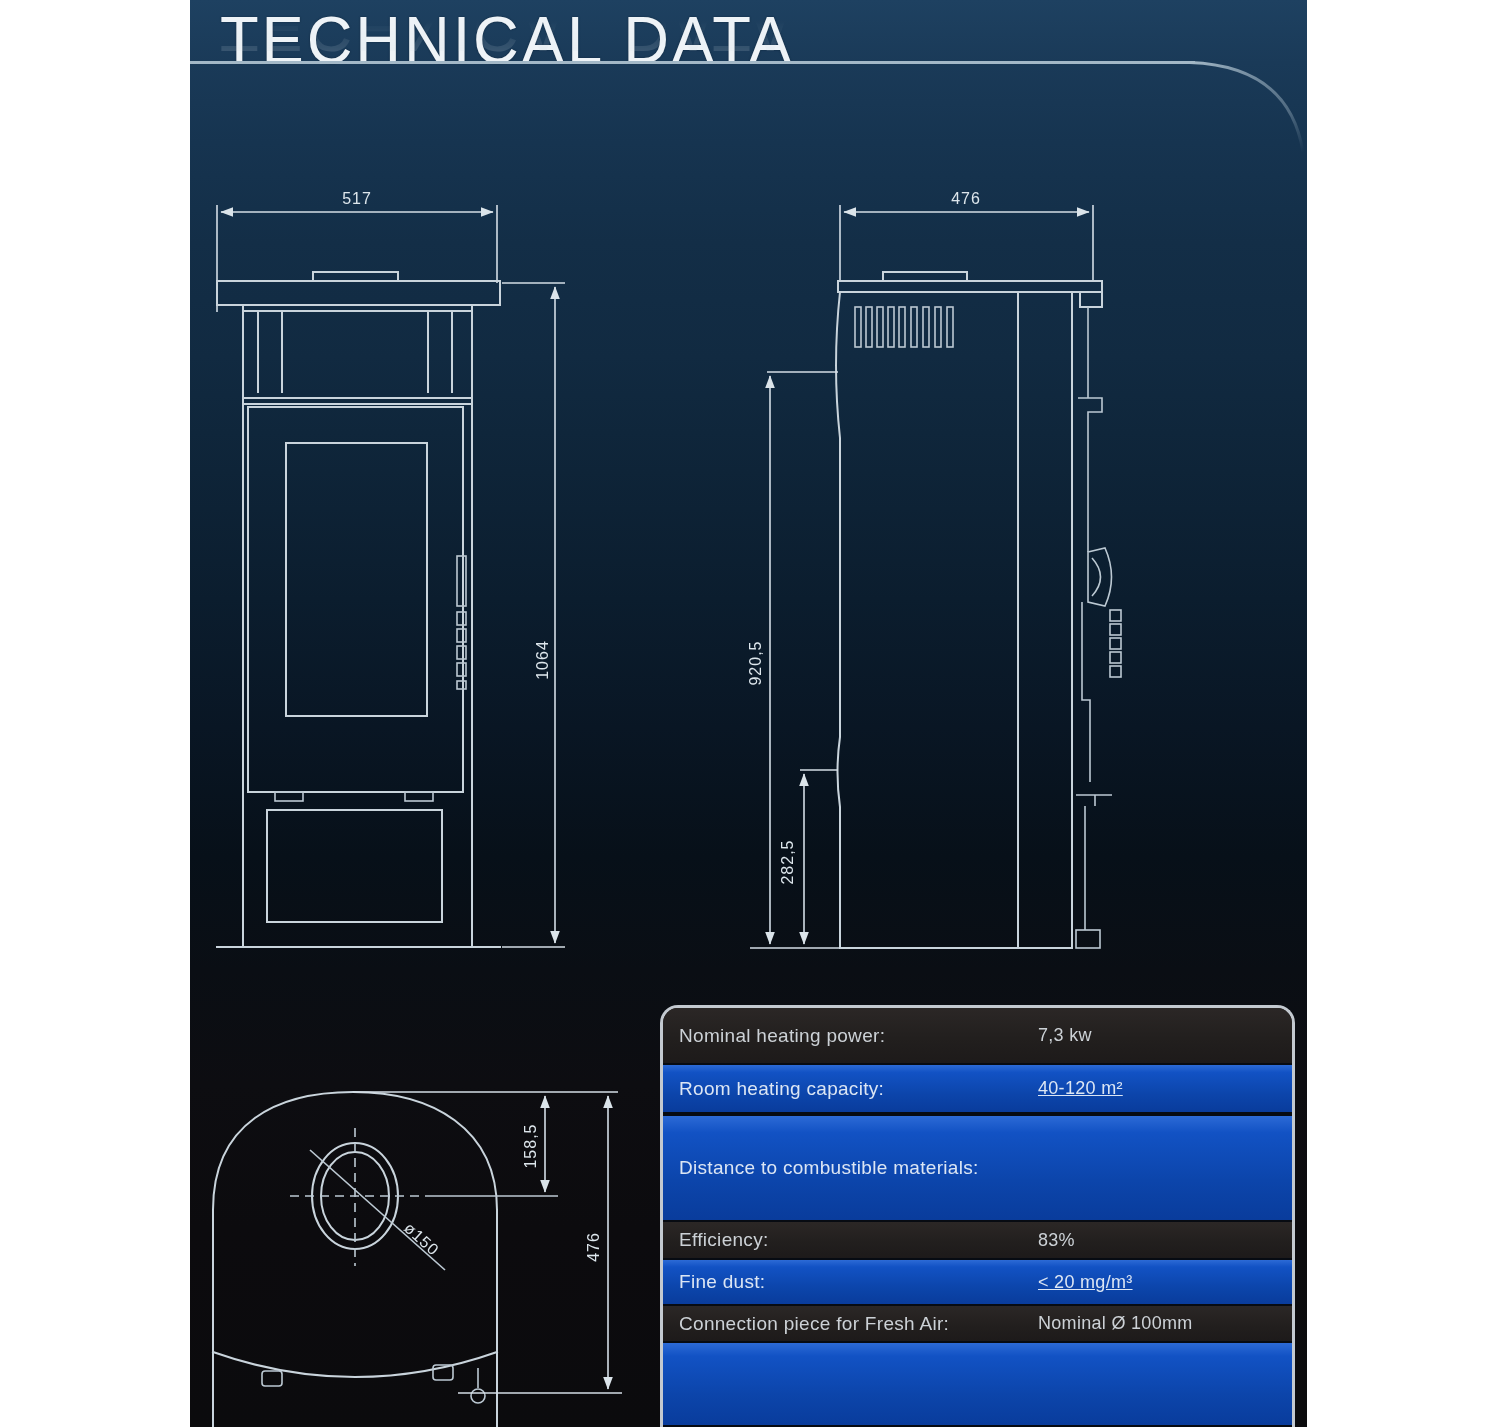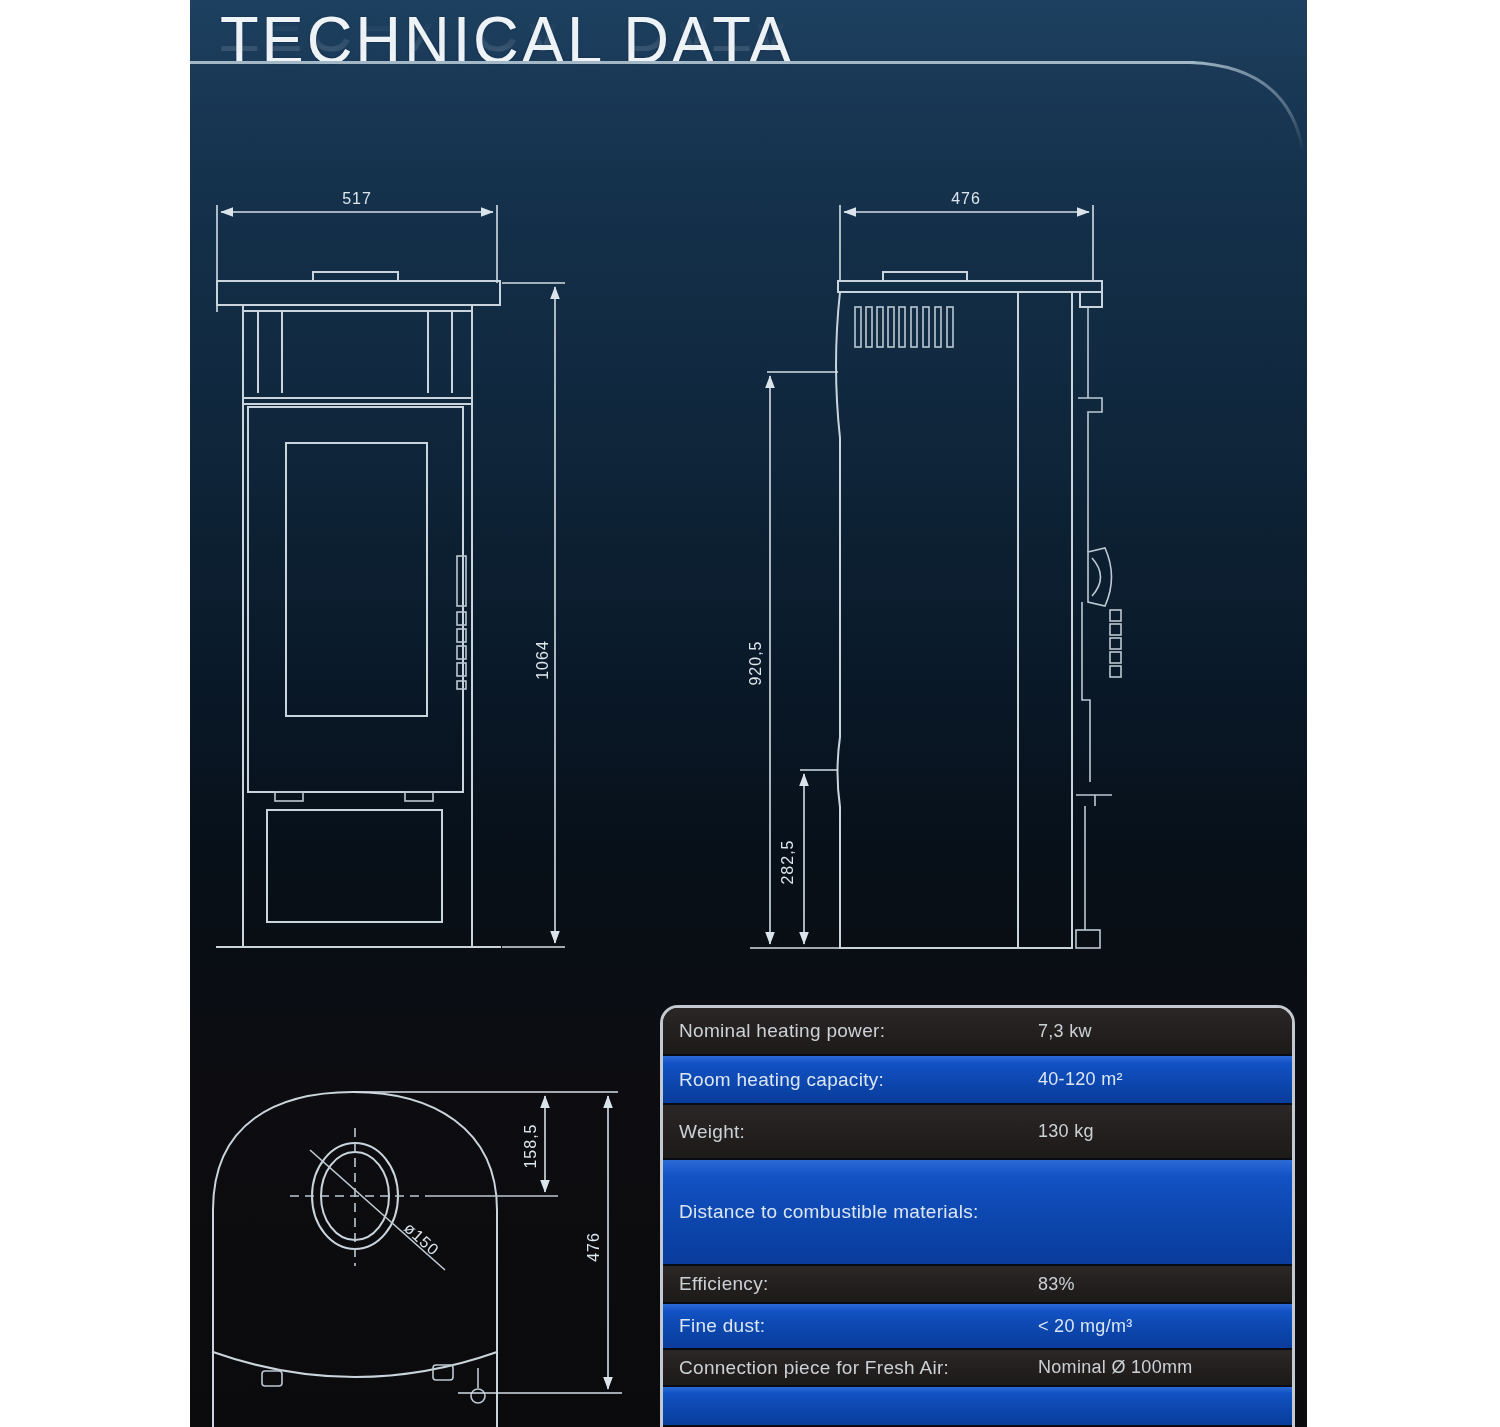--- a/index.html
+++ b/index.html
@@ -32,21 +32,21 @@
     border-radius:18px 18px 0 0;overflow:hidden;background:#151313;
     display:flex;flex-direction:column;}
   .trow{display:flex;align-items:center;box-sizing:border-box;flex:0 0 auto;}
   .trow.dark{background:linear-gradient(180deg,#2b2726 0%,#221f1e 55%,#1d1a1a 100%);}
   .trow.blue{background:linear-gradient(180deg,#2c6ad6 0%,#1252c4 16%,#0c45ab 62%,#093c9c 100%);
     border-top:2px solid #070b12;border-bottom:2px solid #070b12;}
   .trow.fill{flex:1 1 auto;}
   .tlabel{flex:0 0 359px;padding-left:16px;font-size:19px;color:#ccd1d6;letter-spacing:.3px;}
   .trow.blue .tlabel{color:#dce6f4;}
   .tval{flex:1;font-size:18px;color:#ccd1d6;letter-spacing:.3px;line-height:27px;}
-  .trow.blue .tval{color:#dce6f4;}
+  .trow.blue .tval{color:#dce6f4;text-decoration:underline;}
 </style>
 </head>
 <body>
 
 <div class="stage">
   <div class="content">
 
     <div class="title">TECHNICAL DATA</div>
     <div class="title-reflect">TECHNICAL DATA</div>
 
@@ -187,32 +187,28 @@
 
         <g>
           <path class="dim" d="M418,1096 L418,1389" marker-start="url(#ar)" marker-end="url(#ar)"></path>
           <path class="dim" d="M268,1393 L432,1393"></path>
           <text class="dimtxt" x="409" y="1247" text-anchor="middle" transform="rotate(-90 409 1247)">476</text>
         </g>
       </g>
     </svg>
 
     <div class="spec-table">
-      <div class="trow dark" style="height:46px">
+      <div class="trow dark" style="height:55px">
         <div class="tlabel">Nominal heating power:</div>
         <div class="tval">7,3 kw</div>
       </div>
       <div class="trow blue" style="height:51px">
         <div class="tlabel">Room heating capacity:</div>
         <div class="tval">40-120 m²</div>
       </div>
-      <div class="trow dark" style="height:53px">
-        <div class="tlabel">Weight:</div>
-        <div class="tval">130 kg</div>
-      </div>
       <div class="trow blue" style="height:108px">
         <div class="tlabel">Distance to combustible materials:</div>
       </div>
       <div class="trow dark" style="height:36px">
         <div class="tlabel">Efficiency:</div>
         <div class="tval">83%</div>
       </div>
       <div class="trow blue" style="height:48px">
         <div class="tlabel">Fine dust:</div>
         <div class="tval">&lt; 20 mg/m³</div>

